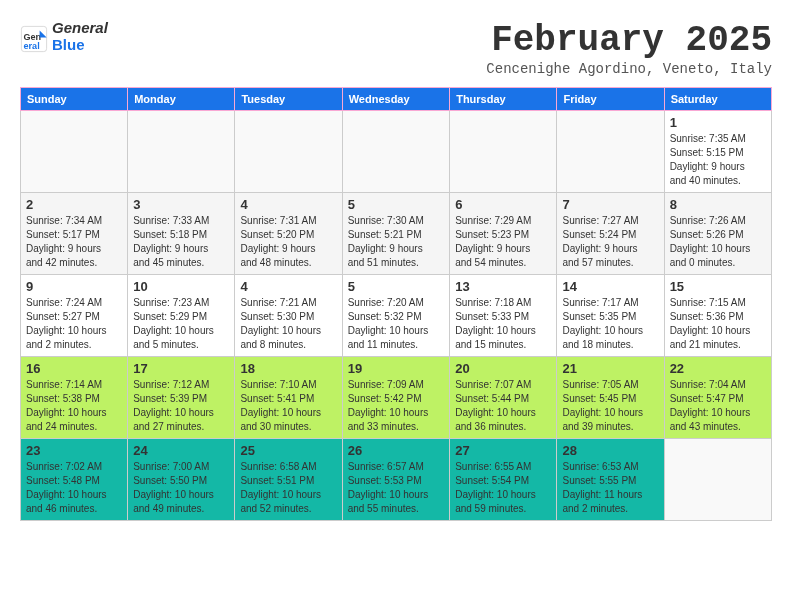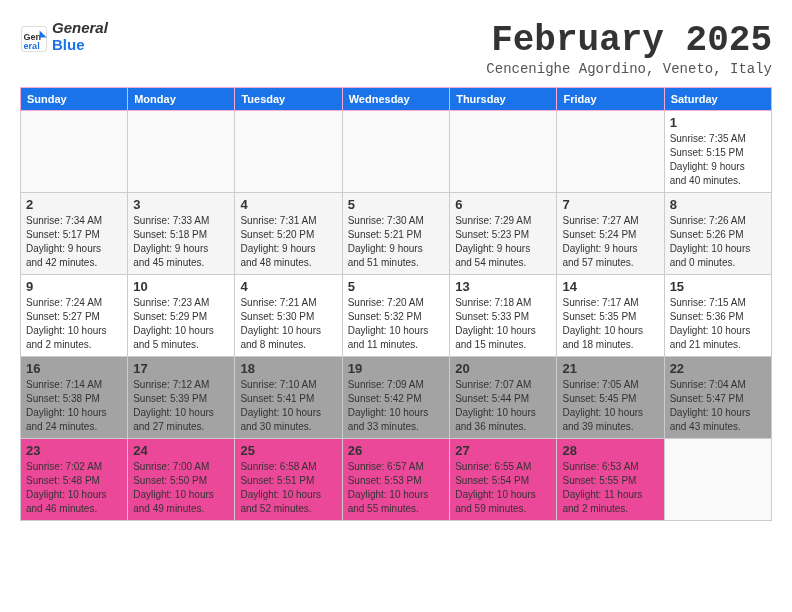--- a/index.html
+++ b/index.html
@@ -78,22 +78,22 @@
       font-size: 10px;
       color: #333;
       line-height: 1.4;
     }
     .empty-cell {
       background: #f9f9f9 !important;
     }
     .calendar tbody tr:nth-child(1) td { background: #fff; }
     .calendar tbody tr:nth-child(2) td { background: #f5f5f5; }
     .calendar tbody tr:nth-child(3) td { background: #fff; }
-    .calendar tbody tr:nth-child(4) td { background: #a3a3a3; }
-    .calendar tbody tr:nth-child(5) td { background: #ec4899; }
+    .calendar tbody tr:nth-child(4) td { background: #bef264; }
+    .calendar tbody tr:nth-child(5) td { background: #14b8a6; }
   </style>
 </head>
 <body>
 
 <div class="header">
   <div class="logo">
     <svg class="logo-icon" viewBox="0 0 40 40">
       <rect x="2" y="2" width="36" height="36" rx="4" fill="white" stroke="#ccc" stroke-width="1"></rect>
       <text x="5" y="22" font-size="13" font-weight="bold" fill="#333" font-family="Arial">Gen</text>
       <text x="5" y="34" font-size="13" font-weight="bold" fill="#1a73e8" font-family="Arial">eral</text>

